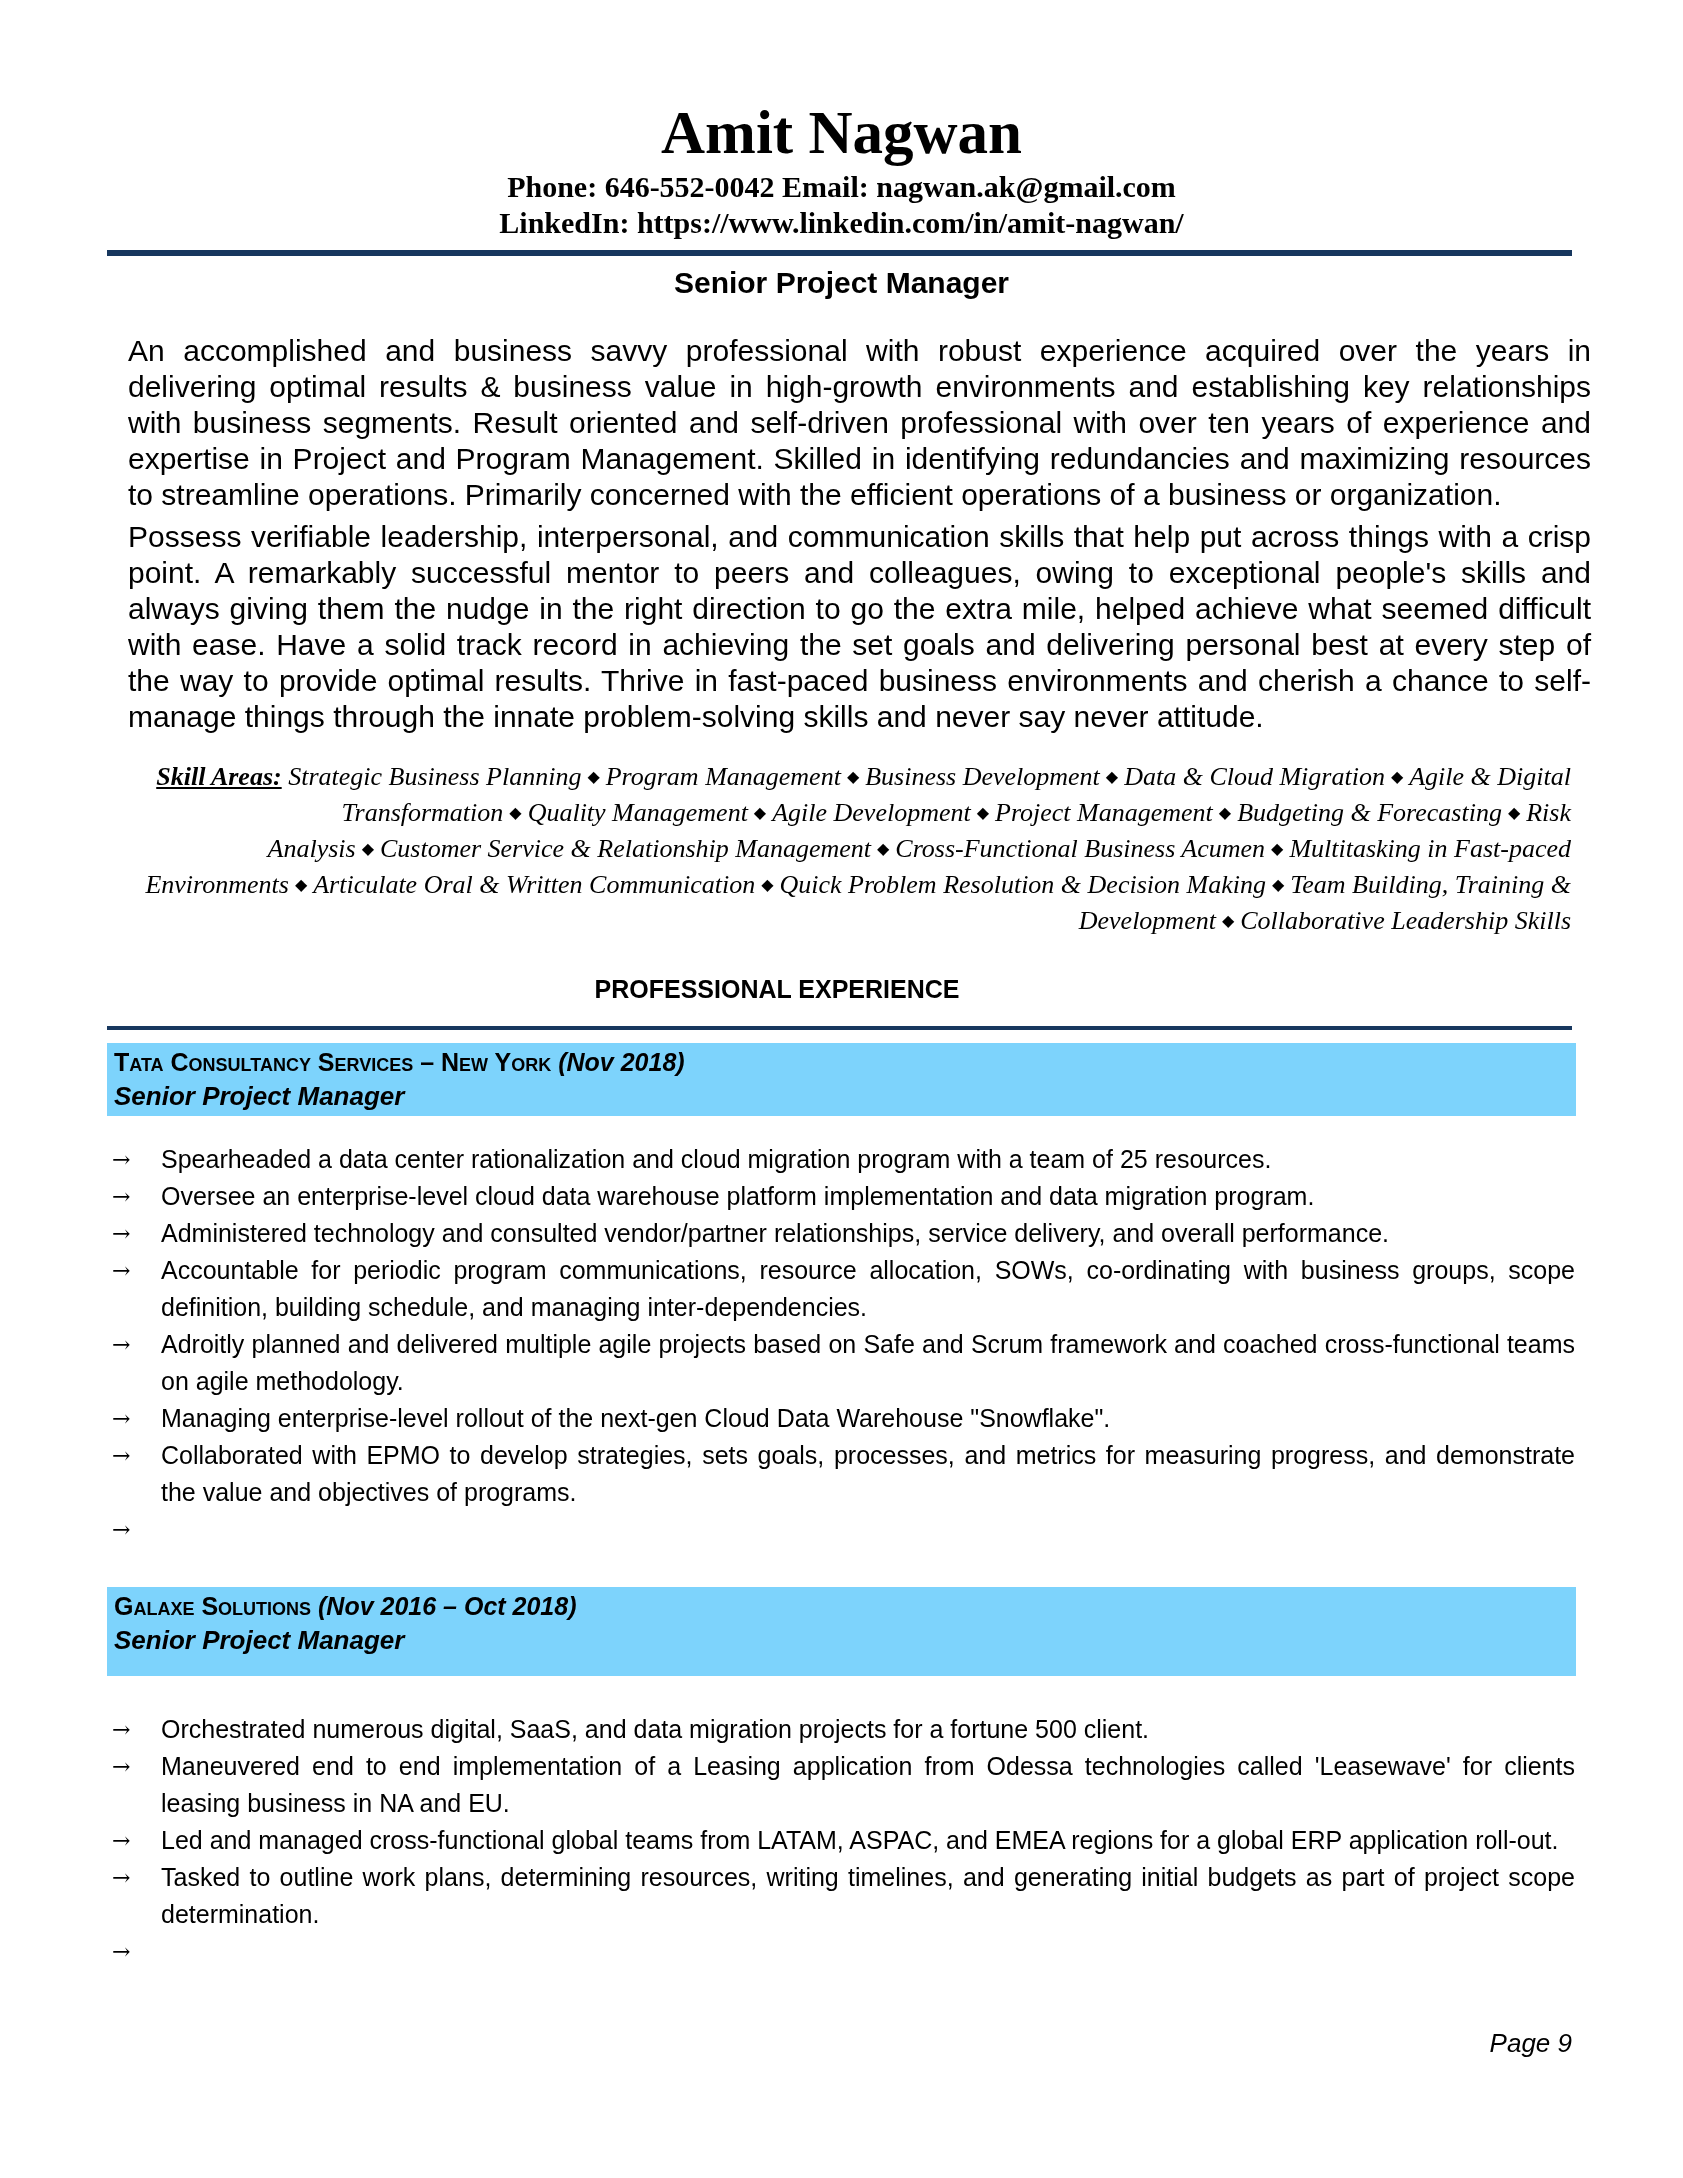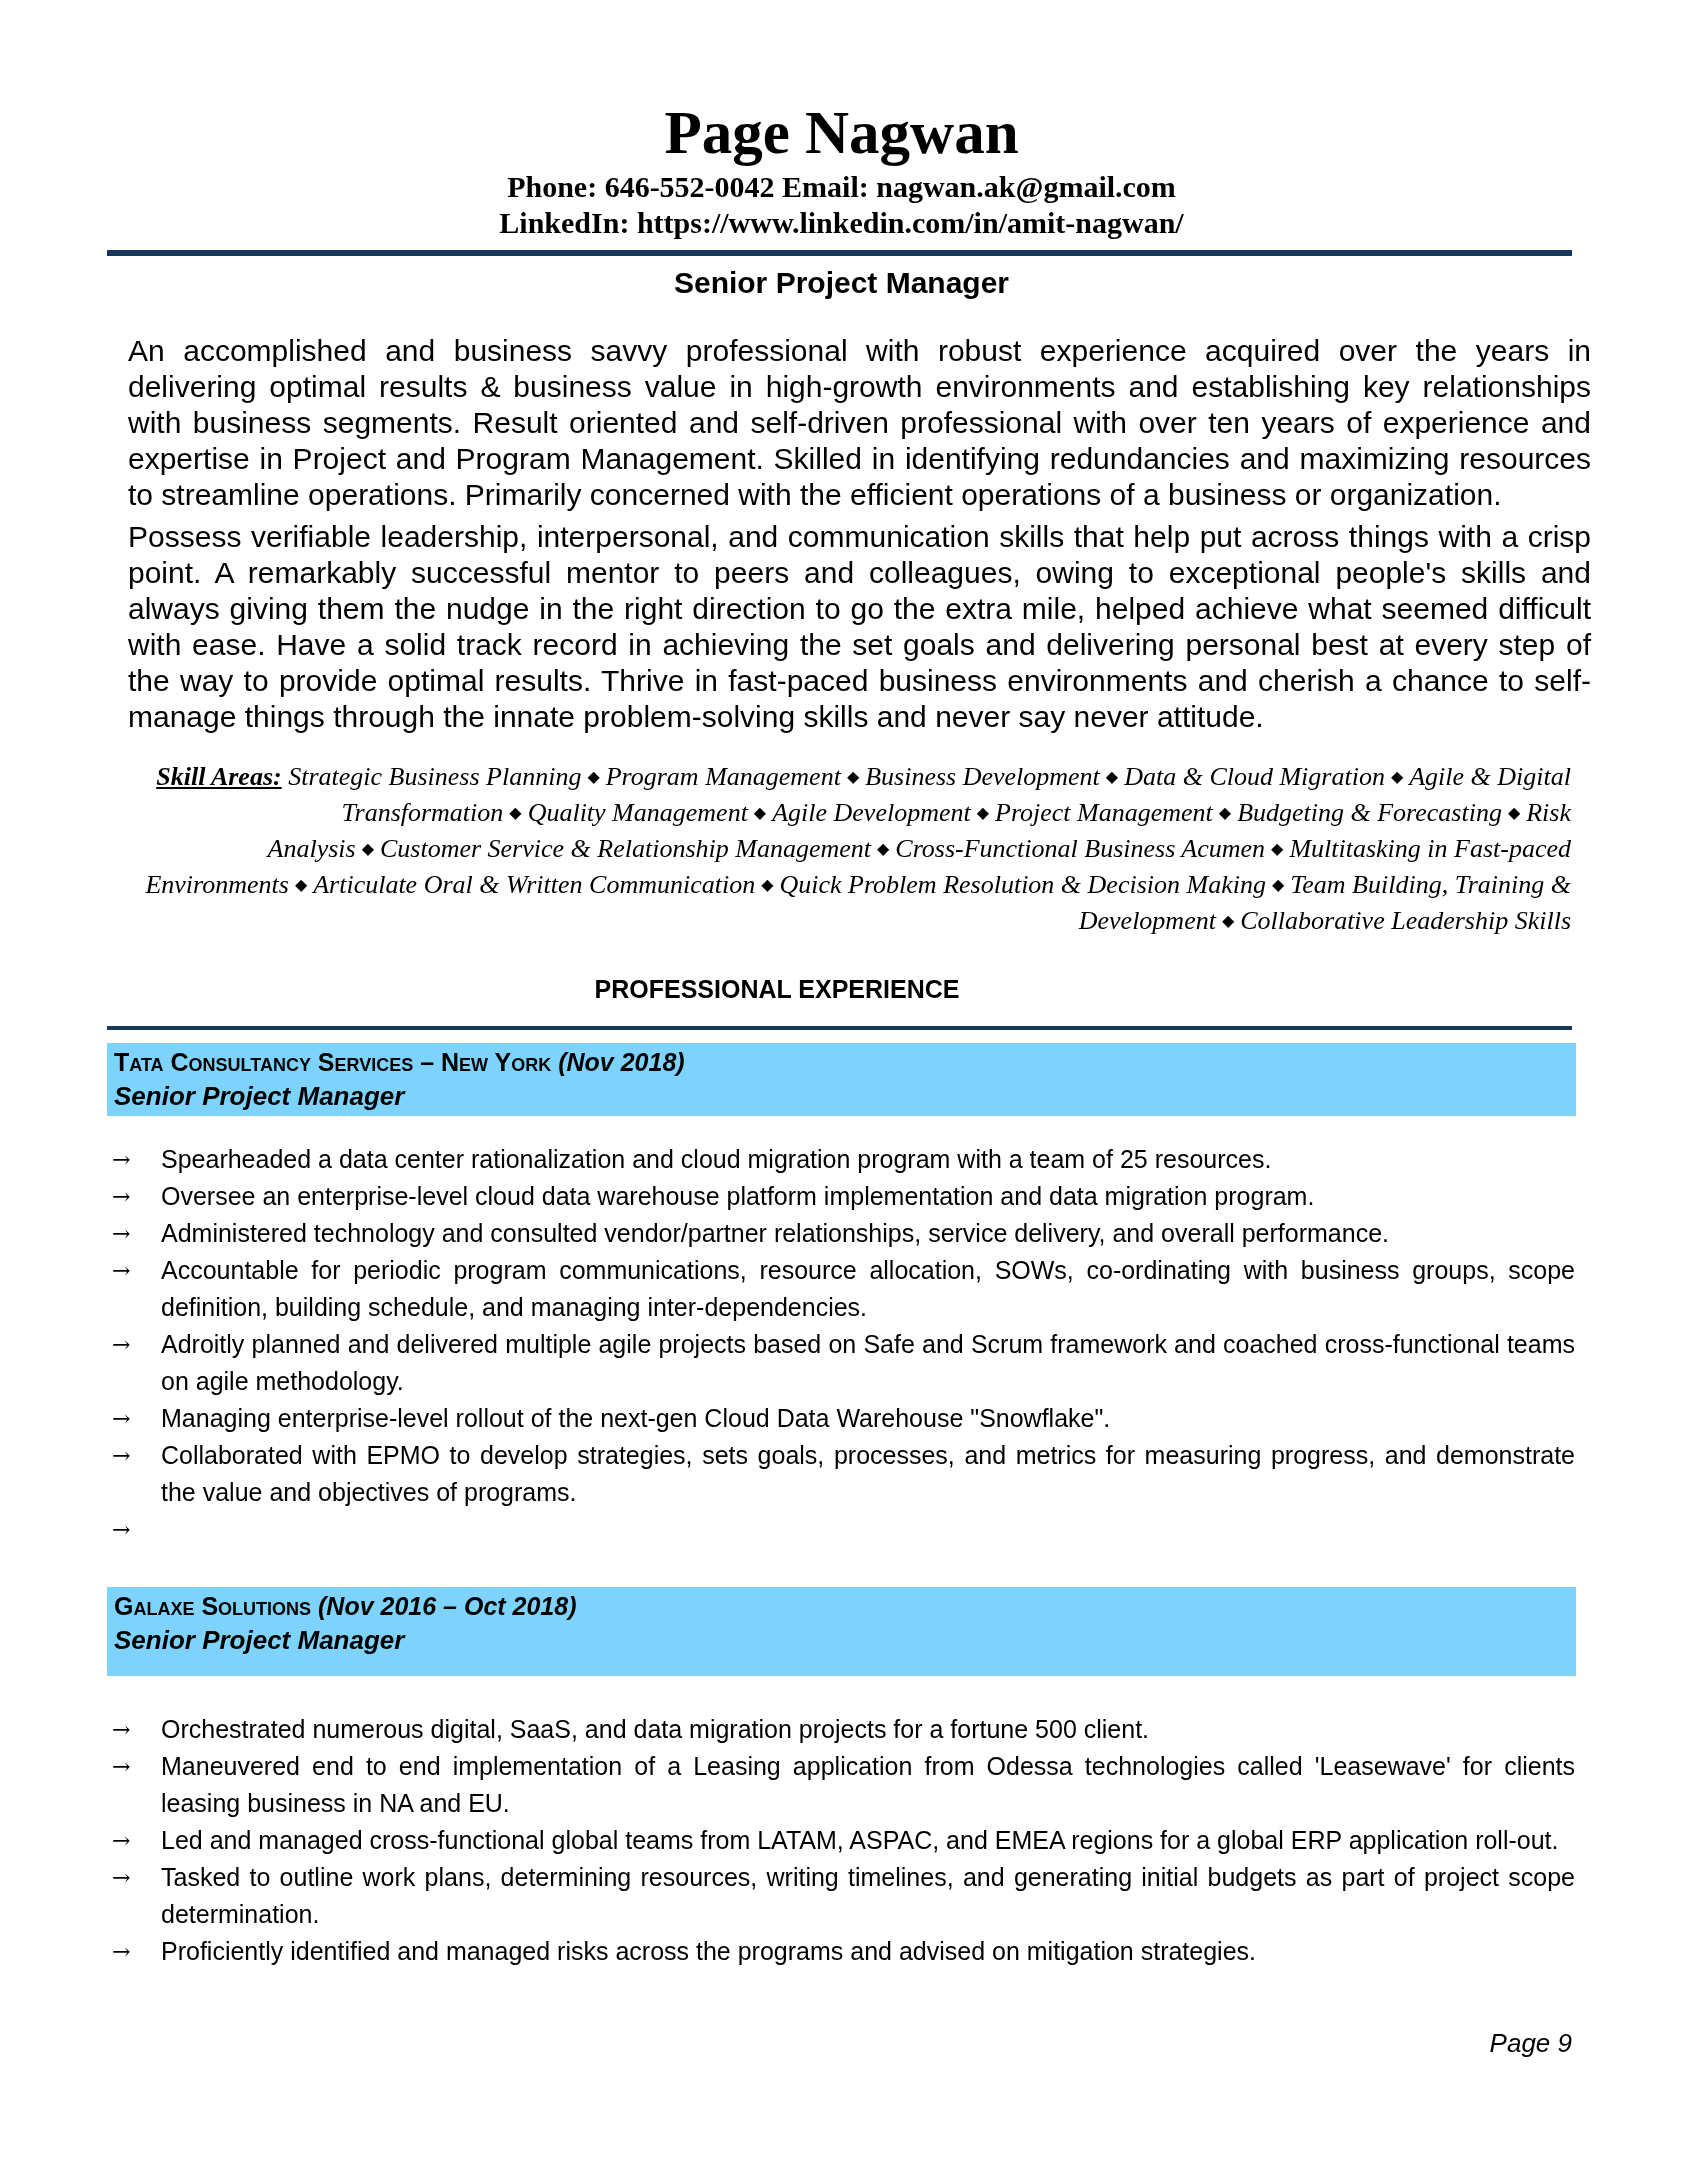--- a/index.html
+++ b/index.html
@@ -54,21 +54,21 @@
                        font-size: 22px; }
 
   .footer { position: absolute; top: 2026px; left: 1287px; width: 285px; text-align: right;
             font-size: 26px; font-style: italic; line-height: 34px; }
 </style>
 </head>
 <body>
 
 <div class="page">
 
-  <div class="name serif">Page Nagwan</div>
+  <div class="name serif">Amit Nagwan</div>
   <div class="contact l1 serif">Phone: 646-552-0042 Email: nagwan.ak@gmail.com</div>
   <div class="contact l2 serif">LinkedIn: https://www.linkedin.com/in/amit-nagwan/</div>
   <div class="rule top"></div>
 
   <div class="headline sans">Senior Project Manager</div>
 
   <p class="para p1 sans">An accomplished and business savvy professional with robust experience acquired over the years in delivering optimal results &amp; business value in high-growth environments and establishing key relationships with business segments. Result oriented and self-driven professional with over ten years of experience and expertise in Project and Program Management. Skilled in identifying redundancies and maximizing resources to streamline operations. Primarily concerned with the efficient operations of a business or organization.</p>
   <p class="para p2 sans">Possess verifiable leadership, interpersonal, and communication skills that help put across things with a crisp point. A remarkably successful mentor to peers and colleagues, owing to exceptional people's skills and always giving them the nudge in the right direction to go the extra mile, helped achieve what seemed difficult with ease. Have a solid track record in achieving the set goals and delivering personal best at every step of the way to provide optimal results. Thrive in fast-paced business environments and cherish a chance to self-manage things through the innate problem-solving skills and never say never attitude.</p>
 
   <p class="skills sans">
@@ -101,18 +101,18 @@
     <div class="company">
       <span class="sc">Galaxe Solutions</span><span class="dates"> (Nov 2016 – Oct 2018)</span>
     </div>
     <div class="role">Senior Project Manager</div>
   </div>
   <ul class="bullets b2 sans">
       <li><span class="arrow">→</span><span>Orchestrated numerous digital, SaaS, and data migration projects for a fortune 500 client.</span></li>
       <li><span class="arrow">→</span><span>Maneuvered end to end implementation of a Leasing application from Odessa technologies called 'Leasewave' for clients leasing business in NA and EU.</span></li>
       <li><span class="arrow">→</span><span>Led and managed cross-functional global teams from LATAM, ASPAC, and EMEA regions for a global ERP application roll-out.</span></li>
       <li><span class="arrow">→</span><span>Tasked to outline work plans, determining resources, writing timelines, and generating initial budgets as part of project scope determination.</span></li>
-      <li><span class="arrow">→</span><span>Proficiently identified and managed risks across the programs and advised on mitigation strategies.</span></li>
+      <li><span class="arrow">→</span></li>
     </ul>
 
   <div class="footer sans">Page 9</div>
 </div>
 
 
 </body></html>

